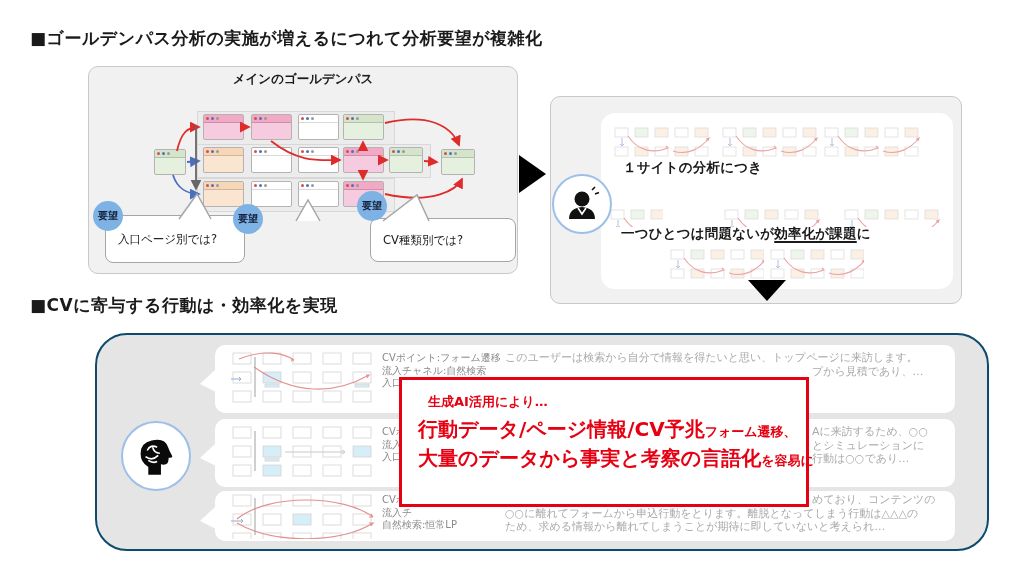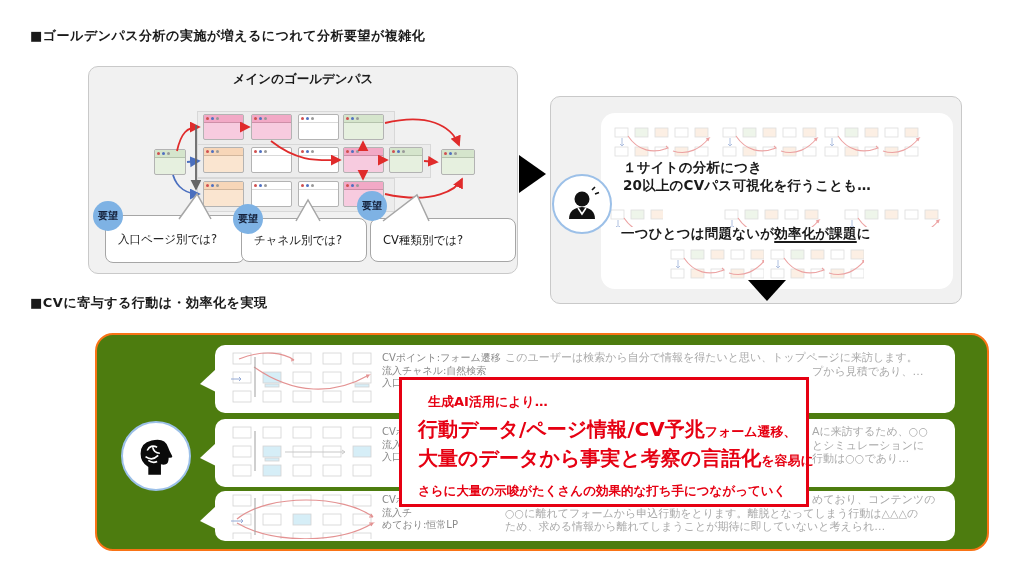--- a/index.html
+++ b/index.html
@@ -1,19 +1,19 @@
 <!DOCTYPE html>
 <html><head>
 <meta charset="utf-8">
 <style>
   html,body{margin:0;padding:0;background:#fff;}
   .stage{position:relative;width:1024px;height:576px;background:#fff;overflow:hidden;
          font-family:"DejaVu Sans","Liberation Sans",sans-serif;color:#1a1a1a;}
   .abs{position:absolute;}
-  .h1{position:absolute;left:30px;font-size:13px;font-weight:700;letter-spacing:.5px;}
+  .h1{position:absolute;left:30px;font-size:17px;font-weight:700;letter-spacing:.5px;}
   
   .panel-gray{position:absolute;background:#f1f1f1;border:1px solid #c9c9c9;border-radius:10px;}
   .panel-title{position:absolute;left:0;right:0;top:4px;text-align:center;font-size:12.5px;font-weight:700;}
   
   .card{position:absolute;width:41px;height:26px;background:#fff;border:1px solid #b3b3b3;border-radius:2px;box-sizing:border-box;}
   .card .chd{height:7px;border-bottom:1px solid rgba(0,0,0,.15);display:flex;align-items:center;gap:2px;padding-left:2px;}
   .card .dot{width:3px;height:3px;border-radius:50%;}
   .card.pink{background:#f7cbdf;} .card.pink .chd{background:#f2a9c6;}
   .card.peach{background:#fae5d0;} .card.peach .chd{background:#f7d6b8;}
   .card.green{background:#e6f0df;} .card.green .chd{background:#d5e5cc;}
@@ -29,21 +29,21 @@
   .tri-right{position:absolute;width:0;height:0;border-left:27px solid #000;border-top:19px solid transparent;border-bottom:19px solid transparent;}
   .tri-down{position:absolute;width:0;height:0;border-top:21px solid #000;border-left:19px solid transparent;border-right:19px solid transparent;}
   
   .white-box{position:absolute;background:#fff;border-radius:14px;}
   .circle-icon{position:absolute;background:#fff;border:2px solid #9cc0e8;border-radius:50%;
                display:flex;align-items:center;justify-content:center;z-index:5;}
   .tr-text{position:absolute;font-size:13.5px;font-weight:700;z-index:3;letter-spacing:.2px;}
   .u{ text-decoration:underline;text-decoration-thickness:1.5px;text-underline-offset:3px;}
   .thumb{position:absolute;z-index:1;overflow:hidden;}
   
-  .panel-blue{position:absolute;background:#4d7c0f;border:2px solid #f97316;border-radius:18px;}
+  .panel-blue{position:absolute;background:#e5e5e5;border:2px solid #0c4a6e;border-radius:32px;}
   .row-bubble{position:absolute;left:118px;width:740px;background:#fff;border-radius:10px;z-index:1;}
   .row-labels{position:absolute;left:167px;top:7px;width:130px;font-size:10px;line-height:12.5px;color:#8a8a8a;white-space:nowrap;}
   .row-desc{position:absolute;left:290px;top:6px;width:452px;font-size:11px;line-height:13.5px;color:#a9a9a9;white-space:nowrap;}
   .frag{margin-left:307px;}
   
   .redbox{position:absolute;left:302px;top:42px;width:404px;height:124px;background:#fff;
           border:3px solid #e60012;z-index:10;color:#e60012;}
   .rb-intro{margin:13px 0 0 26px;font-size:13px;font-weight:700;}
   .rb-line{margin:5px 0 0 16px;font-weight:700;white-space:nowrap;}
   .rb-big{font-size:20px;} .rb-small{font-size:13px;}
@@ -190,23 +190,20 @@
           <path d="M 296,127 C 345,138 368,122 373,112" fill="none" stroke="#e02b2b" stroke-width="1.8" marker-end="url(#mR)"></path>
           <path d="M 98,95 L 110,94" fill="none" stroke="#4a6fbf" stroke-width="1.8" marker-end="url(#mB)"></path>
           <path d="M 84,108 C 88,121 98,127 110,127" fill="none" stroke="#4a6fbf" stroke-width="1.8" marker-end="url(#mB)"></path>
           <path d="M 107,58 L 107,122" fill="none" stroke="#666" stroke-width="1.8" marker-end="url(#mG)"></path>
         </svg>
       </div>
 
     <div class="req-bubble" style="left:16px;top:148px;width:126px;height:46px;">
       <span>入口ページ別では?</span>
     </div>
-    <div class="req-bubble" style="left:152px;top:151px;width:112px;height:42px;">
-      <span>チャネル別では?</span>
-    </div>
     <div class="req-bubble" style="left:281px;top:151px;width:132px;height:42px;">
       <span>CV種類別では?</span>
     </div>
 
     <svg class="tail" style="left:88px;top:125px;" width="40" height="28">
       <polygon points="2,27 20,2 34,27" fill="#fff"></polygon>
         <polyline points="2,27 20,2 34,27" fill="none" stroke="#a6a6a6" stroke-width="1.5"></polyline>
     </svg>
     <svg class="tail" style="left:206px;top:131px;" width="30" height="24">
       <polygon points="1,23 13,2 25,23" fill="#fff"></polygon>
@@ -342,21 +339,20 @@
           <rect x="62" y="3" width="13" height="9" fill="#fff" stroke="#c8c8c8" stroke-width="0.8"></rect>
           <rect x="62" y="22" width="13" height="9" fill="#fbe6d3" stroke="#c8c8c8" stroke-width="0.8"></rect>
           <rect x="82" y="3" width="13" height="9" fill="#fbe6d3" stroke="#c8c8c8" stroke-width="0.8"></rect>
           <rect x="82" y="22" width="13" height="9" fill="#fff" stroke="#c8c8c8" stroke-width="0.8"></rect>
           <path d="M15,11 C25,26 40,29 55,23 l-2,-2 m2,2 l-3,1" fill="none" stroke="#e06666" stroke-width="1.1"></path>
           <path d="M60,26 C75,31 88,23 96,13 l-3,1 m3,-1 l-1,3" fill="none" stroke="#e06666" stroke-width="1.1"></path>
           <path d="M9,13 L9,21 l-2,-2 m2,2 l2,-2" fill="none" stroke="#7b96cc" stroke-width="1"></path>
         </svg></div>
 
     <div class="tr-text" style="left:72px;top:62px;">１サイトの分析につき</div>
-    <div class="tr-text" style="left:72px;top:80px;">20以上のCVパス可視化を行うことも…</div>
     <div class="tr-text" style="left:70px;top:128px;text-align:center;">
       <span>一つひとつは問題ないが</span><span class="u">効率化が課題</span><span>に</span>
     </div>
 
     <div class="circle-icon" style="left:1px;top:77px;width:56px;height:56px;">
       <svg width="40" height="40" viewBox="0 0 40 40">
         <circle cx="20" cy="15" r="7.5" fill="#111"></circle>
         <path d="M7,35 Q7,24 20,23 Q33,24 33,35 Z" fill="#111"></path>
         <path d="M16,24 L20,30 L24,24" stroke="#fff" stroke-width="1.6" fill="none"></path>
         <path d="M30,6 l3,-3 M33,10 l4,-1.5" stroke="#111" stroke-width="1.6"></path>
@@ -472,33 +468,32 @@
             <rect x="94" y="40" width="18" height="11" fill="#fff" stroke="#c8c8c8" stroke-width="0.8"></rect>
             <rect x="124" y="40" width="18" height="11" fill="#fff" stroke="#c8c8c8" stroke-width="0.8"></rect>
             <path d="M8,26 C40,0 115,2 144,24 l-2,-3 m2,3 l-4,0" fill="none" stroke="#dd7777" stroke-width="1.2"></path>
             <path d="M8,30 C45,52 112,50 144,30 l-4,0 m4,0 l-2,3" fill="none" stroke="#dd7777" stroke-width="1.2"></path>
             <path d="M26,5 L26,42" fill="none" stroke="#888" stroke-width="1"></path>
             <path d="M2,28 L14,28 l-2,-2 m2,2 l-2,2" fill="none" stroke="#7b96cc" stroke-width="1"></path>
           </svg></div>
       <div class="row-labels" style="top:3px;">
         <div>CVポイ</div>
         <div>流入チ</div>
-        <div>めており:恒常LP</div>
+        <div>自然検索:恒常LP</div>
       </div>
       <div class="row-desc" style="top:2px;">
         <div class="frag">めており、コンテンツの</div>
         <div>○○に離れてフォームから申込行動をとります。離脱となってしまう行動は△△△の</div>
         <div>ため、求める情報から離れてしまうことが期待に即していないと考えられ…</div>
       </div>
     </div>
 
     <div class="redbox">
       <div class="rb-intro">生成AI活用により…</div>
       <div class="rb-line">
         <span class="rb-big">行動データ/ページ情報/CV予兆</span><span class="rb-small">フォーム遷移、</span>
       </div>
       <div class="rb-line" style="margin-top:2px;">
         <span class="rb-big">大量のデータから事実と考察の言語化</span><span class="rb-small">を容易に</span>
       </div>
-      <div class="rb-footer">さらに大量の示唆がたくさんの効果的な打ち手につながっていく</div>
     </div>
   </div>
 </div>
 
 </body></html>

